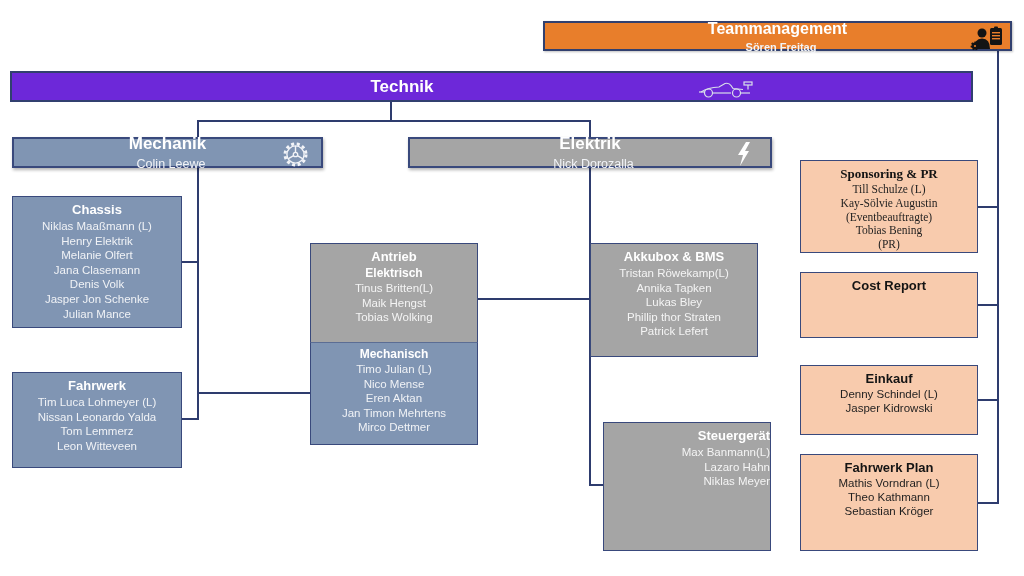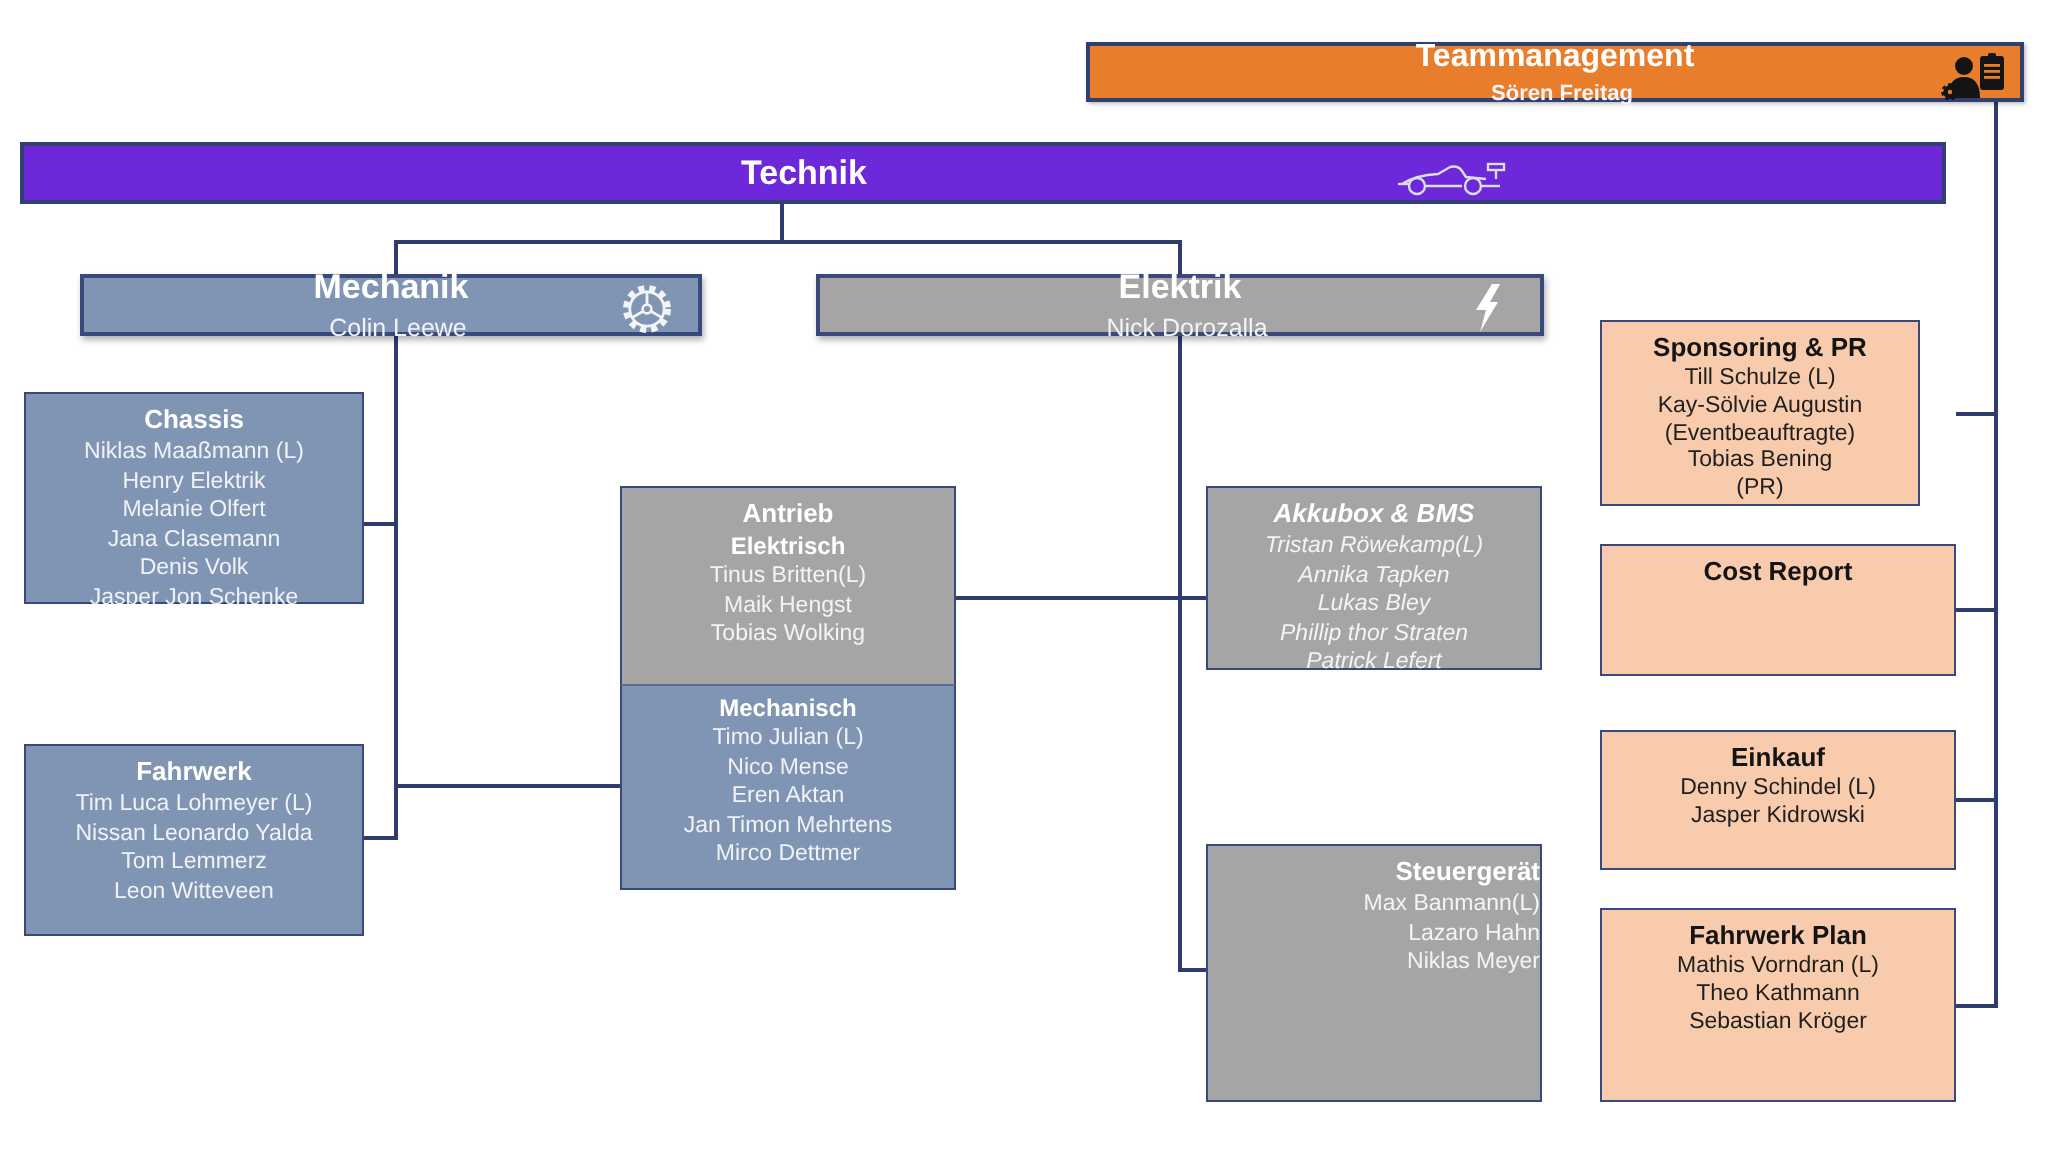--- a/index.html
+++ b/index.html
@@ -40,44 +40,44 @@
   .technik-banner{left:10px;top:71px;width:963px;height:31px;background:#6d28d9;}
   .technik-banner .banner-title{position:absolute;left:310px;top:4px;width:160px;
     text-align:center;font-size:17px;}
   .car-icon{position:absolute;left:686px;top:6px;}
 
   
   .dept{height:31px;display:flex;align-items:center;justify-content:center;
     box-shadow:1px 2px 3px rgba(0,0,0,.3);border-width:2px;}
   .dept .banner-title{font-size:17px;}
   .dept .banner-lead{font-size:12.5px;font-weight:normal;margin-left:7px;padding-top:3px;}
-  .mechanik-header{left:12px;top:137px;width:311px;background:#8095B3;border-color:#39497C;margin-left:28px;}
+  .mechanik-header{left:12px;top:137px;width:311px;background:#8095B3;border-color:#39497C;}
   .elektrik-header{left:408px;top:137px;width:364px;background:#A5A5A5;border-color:#39497C;}
   .dept-icon{position:absolute;right:12px;top:2px;}
 
   
   .box{border:1.5px solid #39497C;text-align:center;padding-top:4px;}
   .blue{background:#8095B3;}
   .grey{background:#A5A5A5;}
   .peach{background:#F8CBAD;}
   .box-title{font-size:13px;font-weight:bold;color:#fff;line-height:18px;}
   .box-subtitle{font-size:12px;font-weight:bold;color:#fff;line-height:15px;}
   .peach .box-title{color:#141414;}
   .members .member{font-size:11.5px;line-height:14.6px;color:rgba(255,255,255,.88);}
   .peach .members .member{color:#1f1f1f;line-height:13.8px;}
 
-  .chassis-box {left:12px; top:196px;width:170px;height:106px;text-align:center;}
+  .chassis-box {left:12px; top:196px;width:170px;height:132px;text-align:center;}
   .fahrwerk-box{left:12px; top:372px;width:170px;height:96px;}
   .antrieb-box {left:310px;top:243px;width:168px;height:202px;padding:0;border:none;display:flex;flex-direction:column;}
   .antrieb-box .section{box-sizing:border-box;text-align:center;padding-top:4px;border:1.5px solid #39497C;}
   .antrieb-box .sec-elektrisch{height:99px;border-bottom:none;}
   .antrieb-box .sec-mechanisch{height:103px;border-top:1px solid rgba(46,60,110,.45);}
-  .akkubox-box {left:603px;top:243px;width:168px;height:92px;font-style:italic;}
+  .akkubox-box {left:590px;top:243px;width:168px;height:114px;}
   .steuer-box  {left:603px;top:422px;width:168px;height:129px;text-align:right;}
-  .spon-box    {left:800px;top:160px;width:160px;height:93px;}
+  .spon-box    {left:800px;top:160px;width:178px;height:93px;font-family:Liberation Serif, serif;}
   .cost-box    {left:800px;top:272px;width:178px;height:66px;}
   .eink-box    {left:800px;top:365px;width:178px;height:70px;}
   .busi-box    {left:800px;top:454px;width:178px;height:97px;}
 </style>
 </head>
 <body>
 
 <div id="canvas">
 
   <div class="line l-tm-v"></div>

